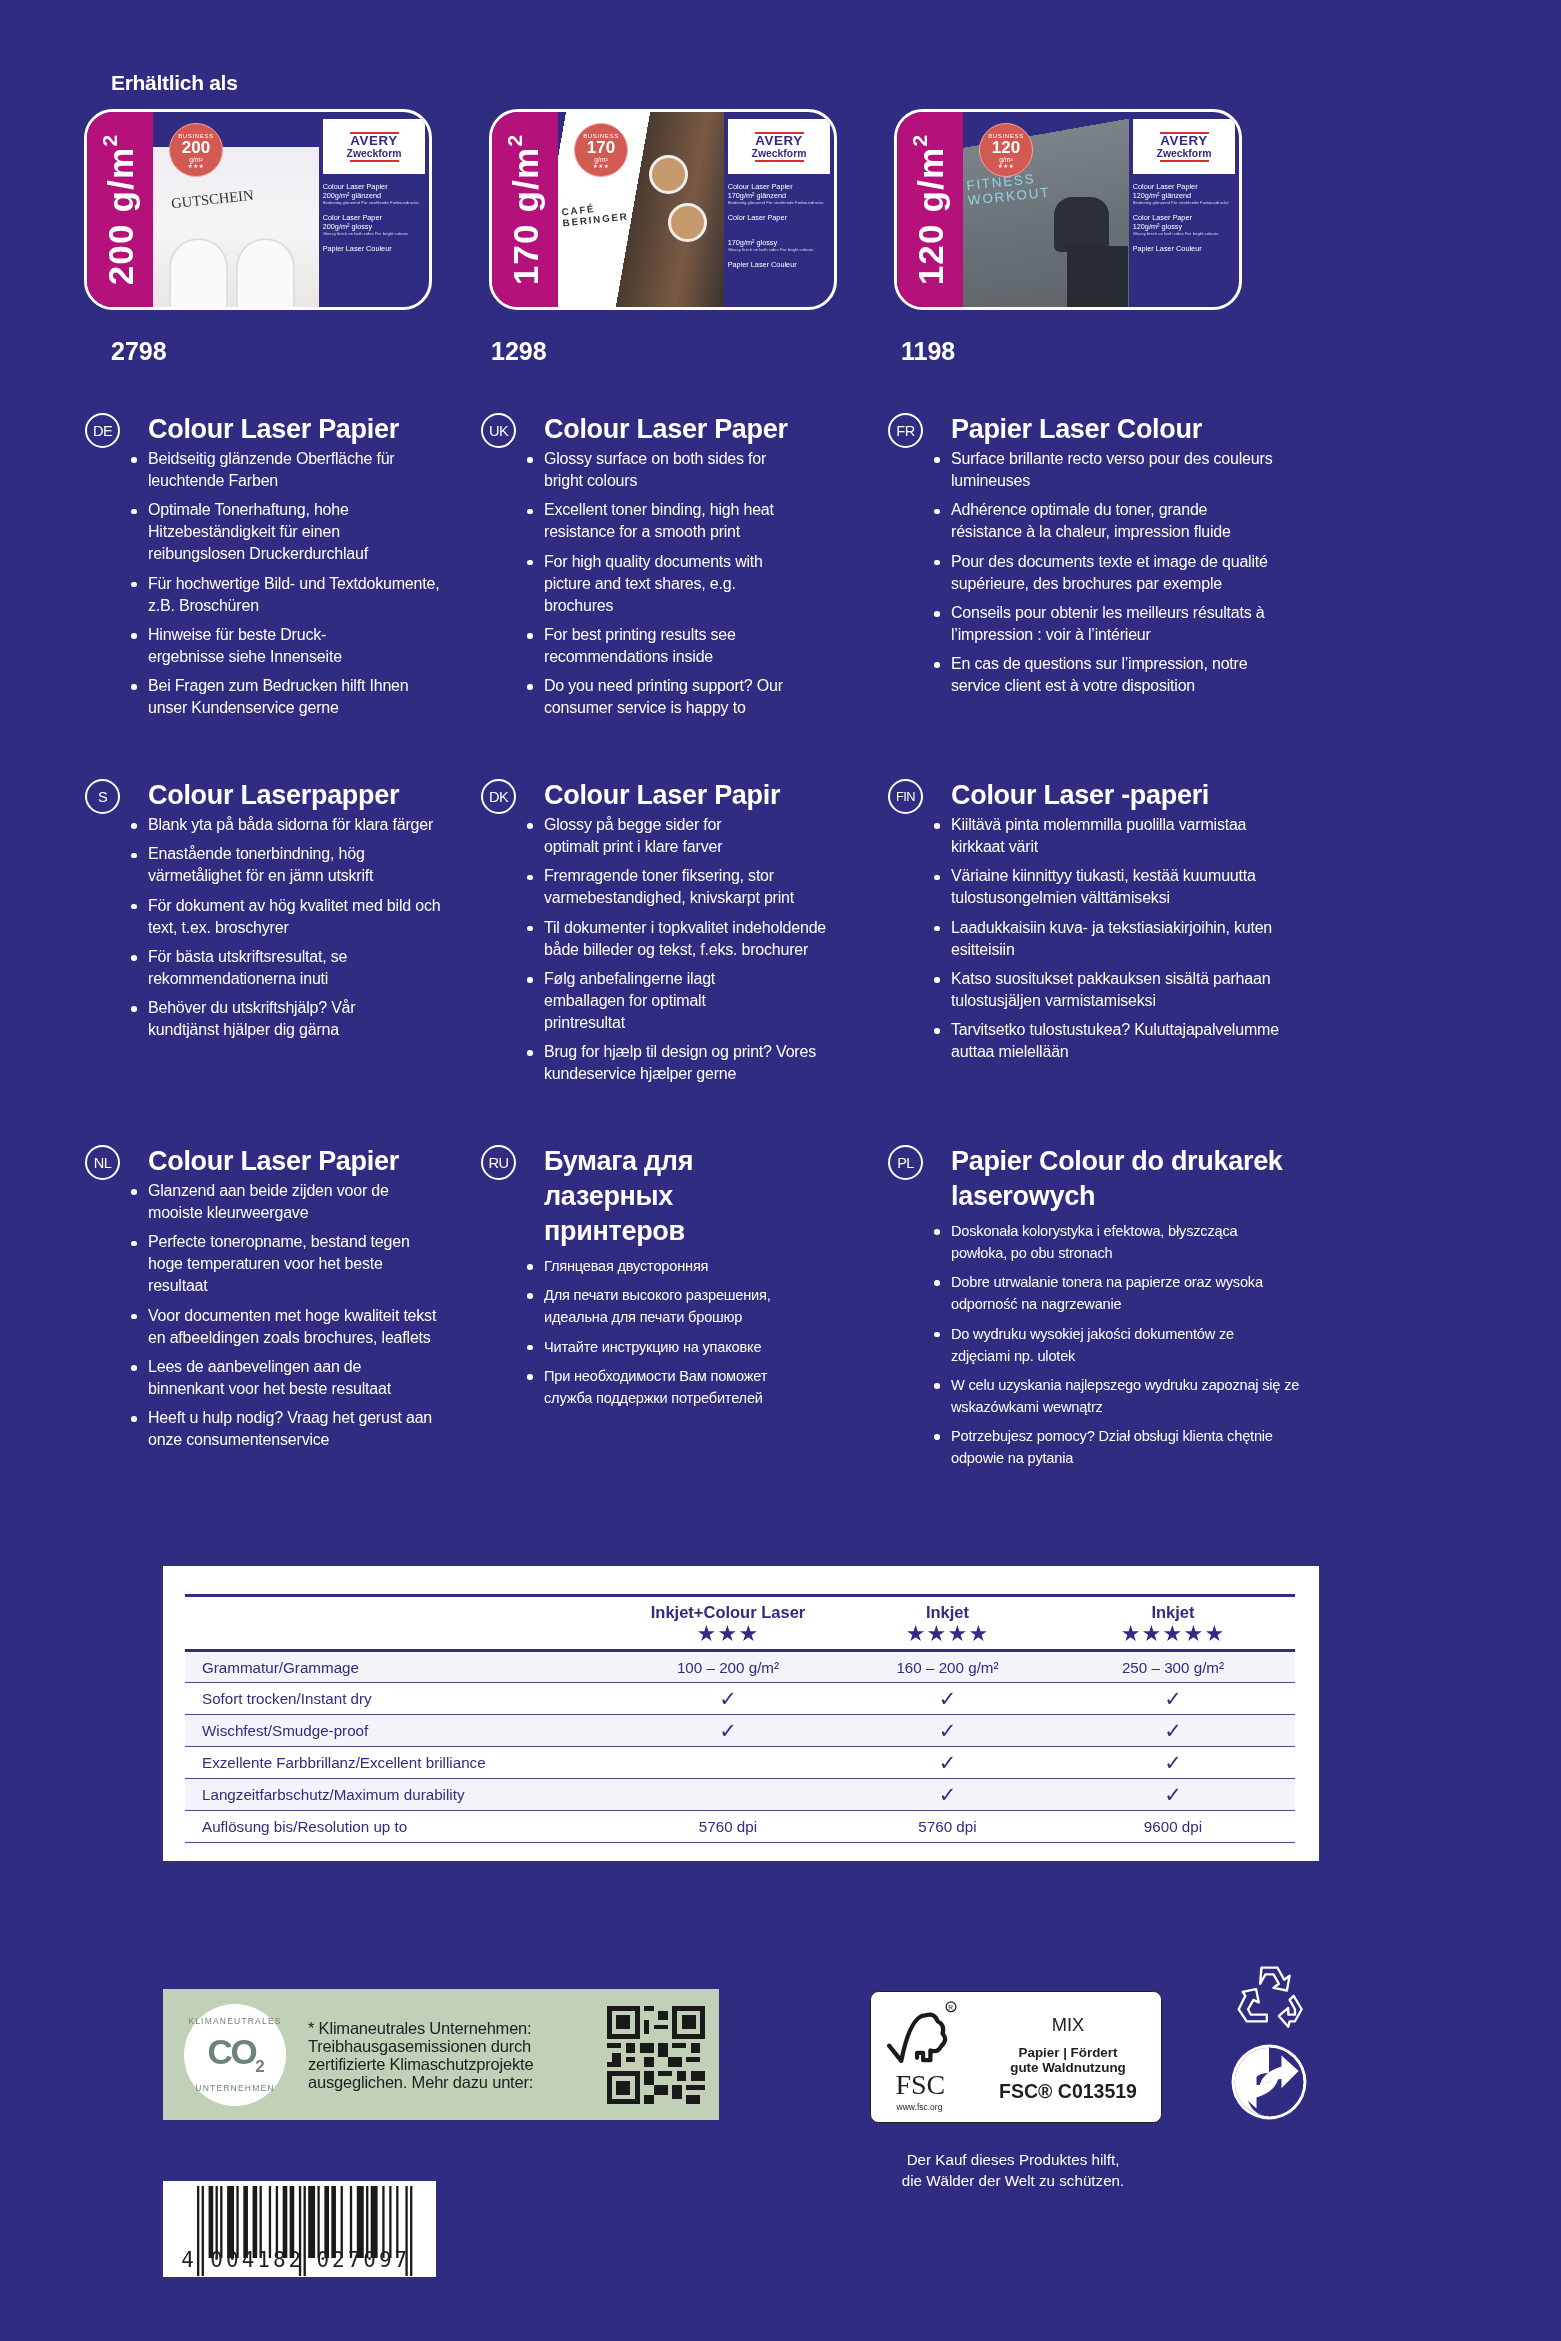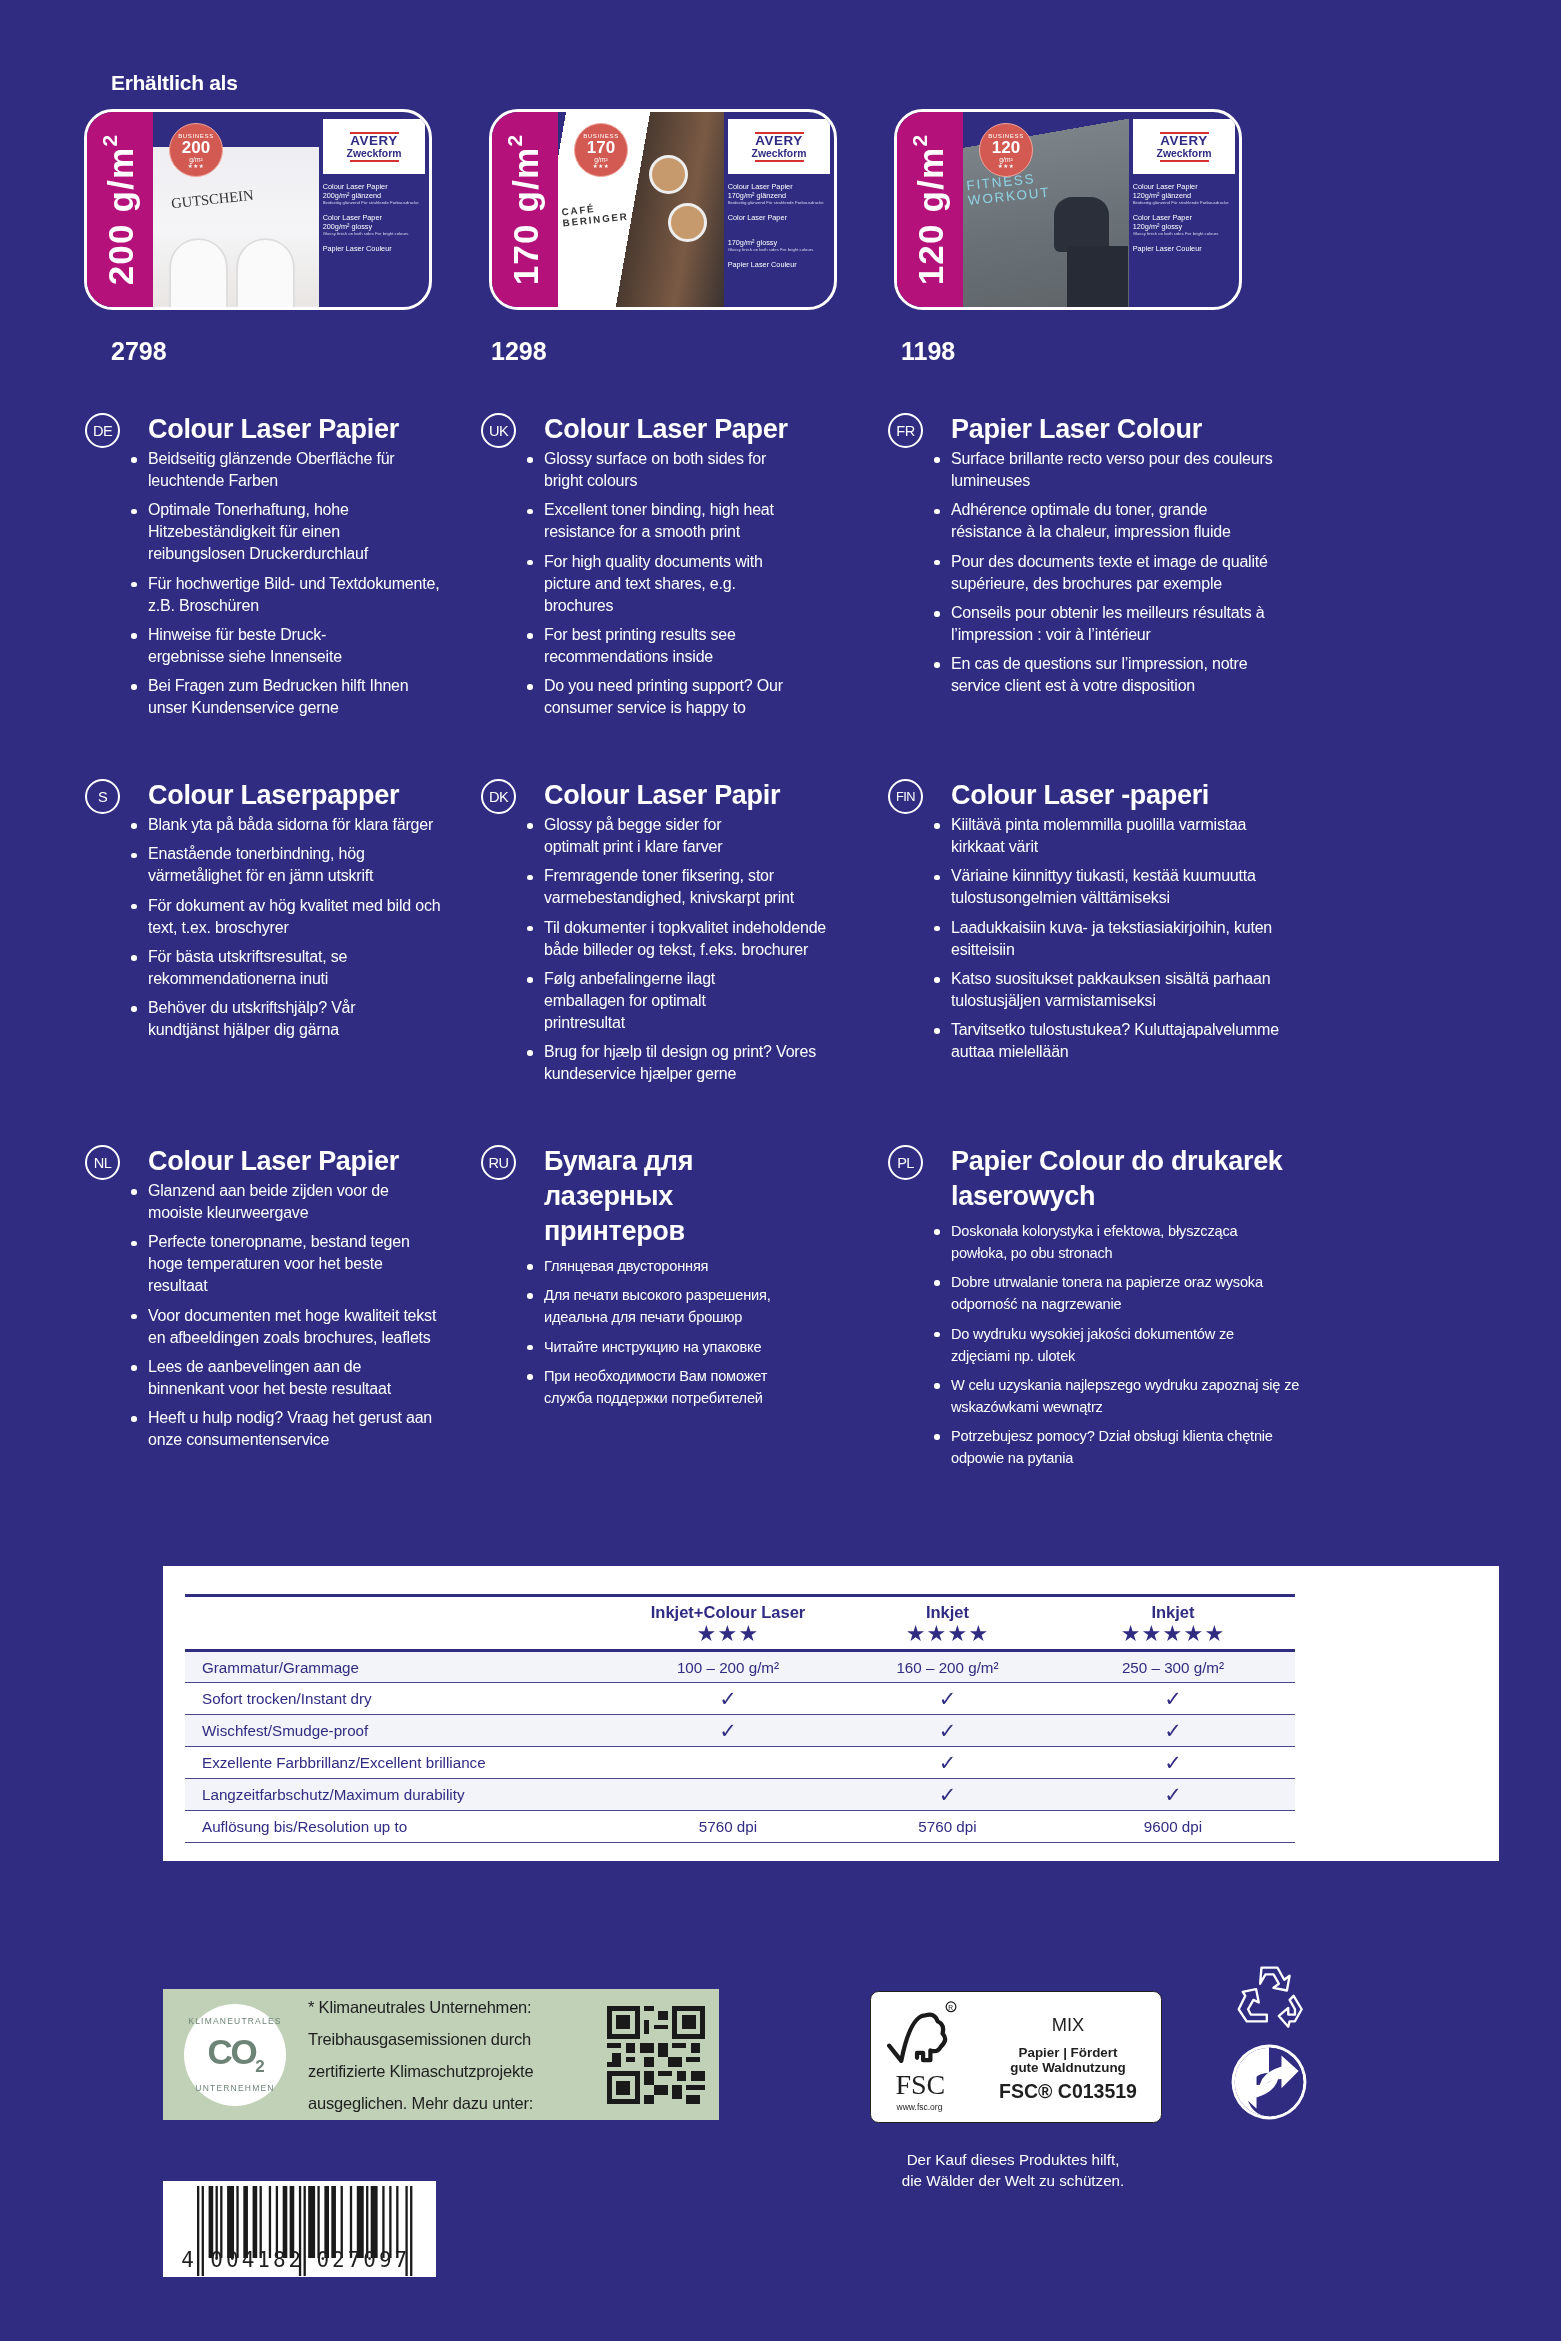--- a/index.html
+++ b/index.html
@@ -88,21 +88,21 @@
     position: relative; font-size: 16px; line-height: 22px; margin-bottom: 7.3px;
     letter-spacing: -0.2px;
   }
   .lang li::before {
     content: ""; position: absolute; left: -17px; top: 9.1px;
     width: 5.5px; height: 5.5px; border-radius: 50%; background: #fff;
   }
 
   
   .table-box {
-    left: 163px; top: 1566px; width: 1336px; height: 295px;
+    left: 163px; top: 1566px; width: 1156px; height: 295px;
     background: #ffffff;
   }
   .cmp {
     position: absolute; left: 22px; top: 28px; width: 1110px;
     border-collapse: collapse; color: #2f2c82;
   }
   .cmp th { font-size: 16.5px; font-weight: bold; padding-top: 6.1px; height: 55px; vertical-align: top; }
   .cmp thead tr { border-top: 3px solid #2f2c82; border-bottom: 3px solid #2f2c82; }
   .cmp th .stars { font-size: 22px; line-height: 24.4px; letter-spacing: 1.2px; display: block; }
   .cmp td { height: 32px; font-size: 15.2px; border-bottom: 1.2px solid #4a478f; }
@@ -124,21 +124,21 @@
   .co2-seal {
     width: 102px; height: 102px; border-radius: 50%; background: #ffffff;
     margin-left: 21px; position: relative;
     display: flex; align-items: center; justify-content: center;
     color: #6d8476;
   }
   .co2-seal .co2 { font-size: 35px; font-weight: bold; letter-spacing: -2.4px; }
   .co2-seal .co2 sub { font-size: 17px; }
   .co2-seal .ring-top { position: absolute; top: 12.2px; width: 100%; text-align: center; font-size: 8.5px; letter-spacing: 1.2px; }
   .co2-seal .ring-bot { position: absolute; bottom: 12.2px; width: 100%; text-align: center; font-size: 8.5px; letter-spacing: 1.2px; }
-  .climate-text { margin-left: 22px; font-size: 16.5px; line-height: 32px; width: 268px; letter-spacing: -0.2px; }
+  .climate-text { margin-left: 22px; font-size: 16.5px; line-height: 18px; width: 268px; letter-spacing: -0.2px; }
   .qr {
     margin-left: 30.5px; width: 98px; height: 98px; background: #c1d1b7;
     position: relative;
   }
 
   
   .fsc {
     left: 870px; top: 1991px; width: 292px; height: 132px;
     background: #fff; border: 1.8px solid #1f1f1f; border-radius: 8.5px;
     color: #1f1f1f; display: flex;

